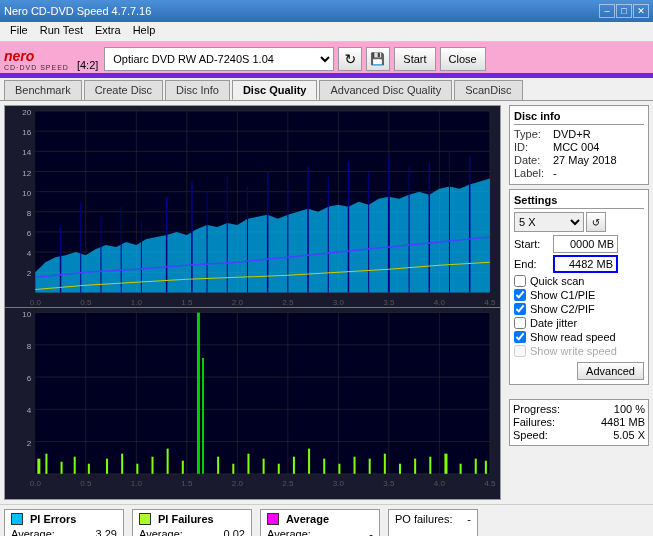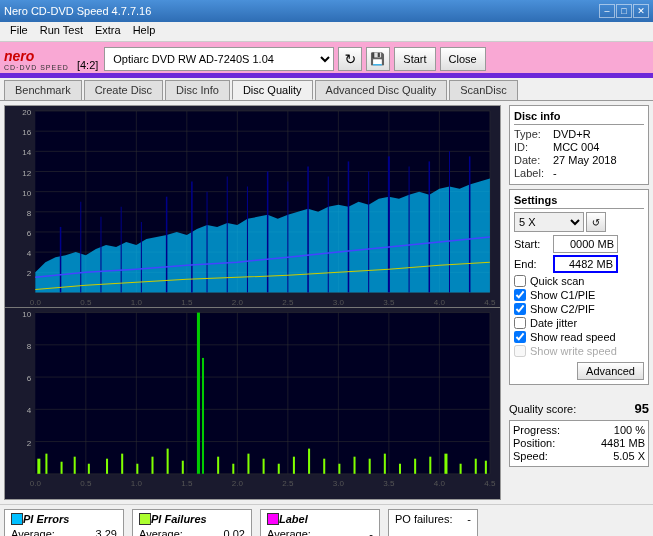--- a/index.html
+++ b/index.html
@@ -18,21 +18,21 @@
     
     .toolbar { background: #f9a8d4; height: 36px; display: flex; align-items: flex-end; padding: 2px 4px; border-bottom: 5px solid #6d28d9; gap: 4px; }
     .logo-area { display: flex; align-items: center; margin-right: 4px; }
     .drive-select { height: 24px; width: 230px; border: 1px solid #999; background: white; font-size: 11px; padding: 1px 4px; }
     .toolbar-btn { height: 24px; border: 1px solid #999; background: linear-gradient(to bottom, #fff, #e0e0e0); cursor: pointer; padding: 2px 8px; font-size: 11px; }
     .toolbar-icon-btn { height: 24px; width: 24px; border: 1px solid #999; background: linear-gradient(to bottom, #fff, #e0e0e0); cursor: pointer; display: flex; align-items: center; justify-content: center; font-size: 12px; }
     
     
     .tabs { display: flex; background: #f0f0f0; padding: 2px 4px 0; border-bottom: 1px solid #999; }
     .tab { padding: 3px 10px; border: 1px solid #999; border-bottom: none; background: #e0e0e0; cursor: pointer; font-size: 11px; margin-right: 2px; color: #333; }
-    .tab.active { background: #f0f0f0; border-bottom: 1px solid #f0f0f0; color: #000; font-weight: normal; }
+    .tab.active { background: #f0f0f0; border-bottom: 1px solid #f0f0f0; color: #000; font-weight: bold; }
     
     
     .main-content { display: flex; height: 403px; background: #f0f0f0; }
     
     
     .chart-area { flex: 1; background: white; border: 1px solid #999; margin: 4px; position: relative; overflow: hidden; }
     
     
     .right-panel { width: 148px; padding: 4px; display: flex; flex-direction: column; gap: 2px; font-size: 11px; }
     .disc-info { border: 1px solid #999; padding: 4px; background: white; margin-bottom: 2px; }
@@ -49,21 +49,21 @@
     .input-field { width: 65px; height: 18px; border: 1px solid #999; font-size: 11px; padding: 1px 3px; text-align: right; background: white; }
     .input-field.blue-border { border: 2px solid #0000ff; }
     .checkbox-row { display: flex; align-items: center; gap: 4px; margin-bottom: 2px; }
     .cb { width: 12px; height: 12px; }
     .advanced-btn { background: linear-gradient(to bottom, #fff, #e0e0e0); border: 1px solid #999; padding: 2px 8px; cursor: pointer; font-size: 11px; align-self: flex-end; margin-top: 2px; }
     .progress-row { display: flex; justify-content: space-between; margin-bottom: 1px; }
     
     
     .stats-bar { background: #f0f0f0; border-top: 1px solid #ccc; padding: 4px; display: flex; gap: 8px; font-size: 11px; }
     .stat-group { display: flex; flex-direction: column; gap: 1px; border: 1px solid #999; padding: 3px 6px; background: white; min-width: 120px; }
-    .stat-header { display: flex; align-items: center; gap: 0; font-weight: bold; margin-bottom: 2px; font-style: italic; }
+    .stat-header { display: flex; align-items: center; gap: 7px; font-weight: bold; margin-bottom: 2px; }
     .stat-color-box { width: 12px; height: 12px; border: 1px solid #333; }
     .stat-line { display: flex; justify-content: space-between; gap: 8px; }
   </style>
 </head>
 <body>
 
 <div class="title-bar">
   <div class="title-bar-text">
     <span>Nero CD-DVD Speed 4.7.7.16</span>
   </div>
@@ -325,32 +325,28 @@
       </div>
       <div class="checkbox-row" style="color:#aaa;">
         <input type="checkbox" class="cb" disabled="" style="">
         <span style="color:#aaa;">Show write speed</span>
       </div>
       <div style="display:flex; justify-content:flex-end; margin-top:3px;">
         <button class="advanced-btn">Advanced</button>
       </div>
     </div>
 
-    <div style="display:flex; align-items:center; justify-content:space-between; font-size:11px; padding:2px 0;">
-      <span>Quality score:</span>
-      <span style="font-weight:bold; font-size:13px;">95</span>
-    </div>
 
     <div style="font-size:11px; border: 1px solid #999; padding:3px; background:white;">
       <div class="progress-row">
         <span>Progress:</span>
         <span>100 %</span>
       </div>
       <div class="progress-row">
-        <span>Position:</span>
+        <span>Failures:</span>
         <span>4481 MB</span>
       </div>
       <div class="progress-row">
         <span>Speed:</span>
         <span>5.05 X</span>
       </div>
     </div>
   </div>
 </div>
 
@@ -375,21 +371,21 @@
     <div class="stat-line">
       <span>Average:</span>
       <span>0.02</span>
     </div>
 
   </div>
 
   <div class="stat-group">
     <div class="stat-header">
       <div class="stat-color-box" style="background:#ff00ff;"></div>
-      <span>Label</span>
+      <span>Average</span>
     </div>
     <div class="stat-line">
       <span>Average:</span>
       <span>-</span>
     </div>
 
   </div>
 
   <div class="stat-group" style="min-width:90px;">
     <div class="stat-line">

